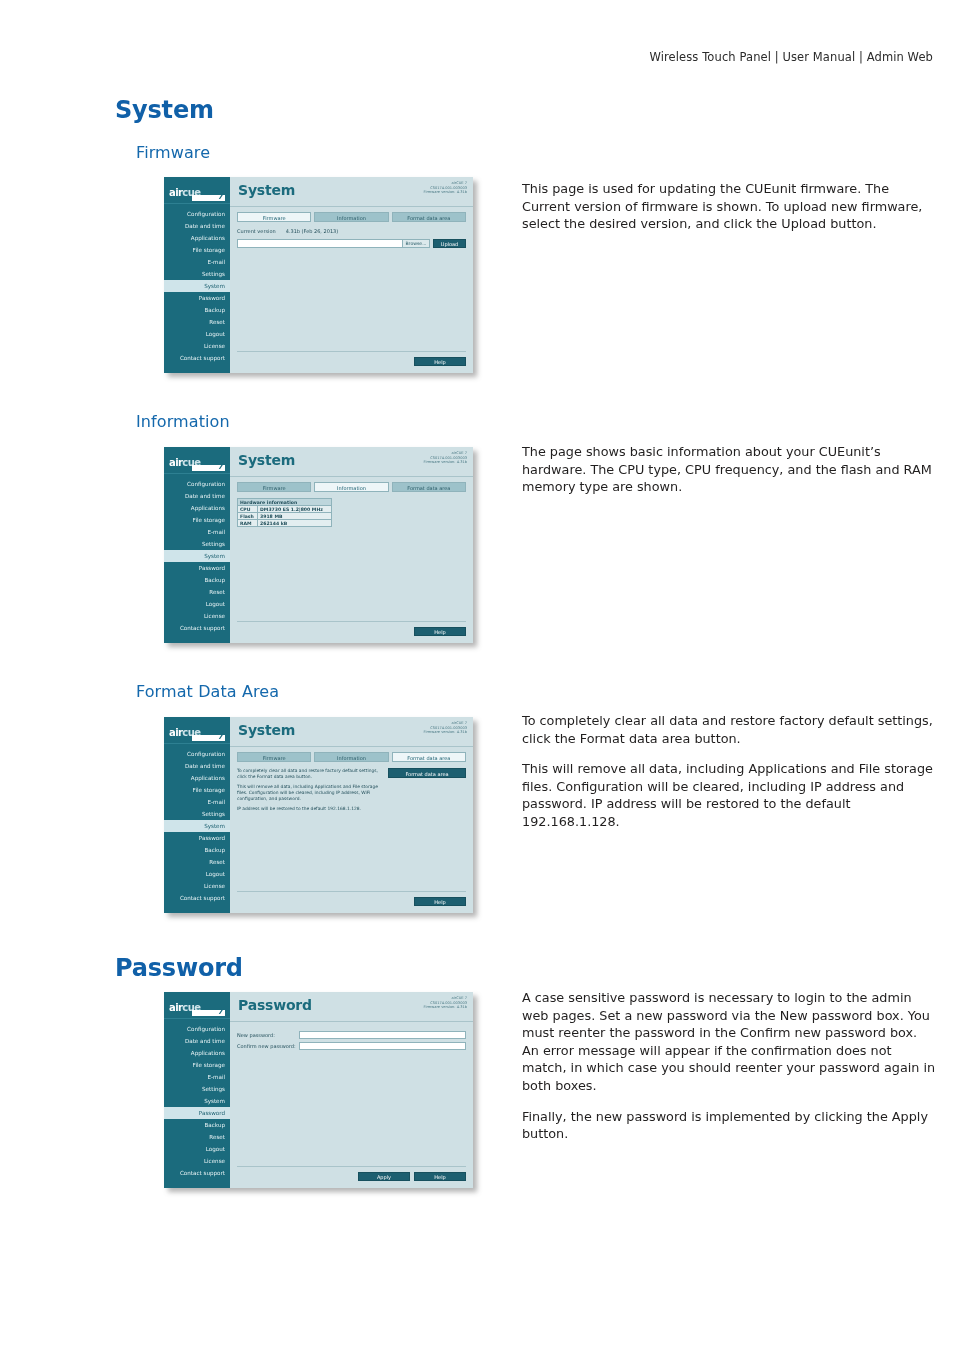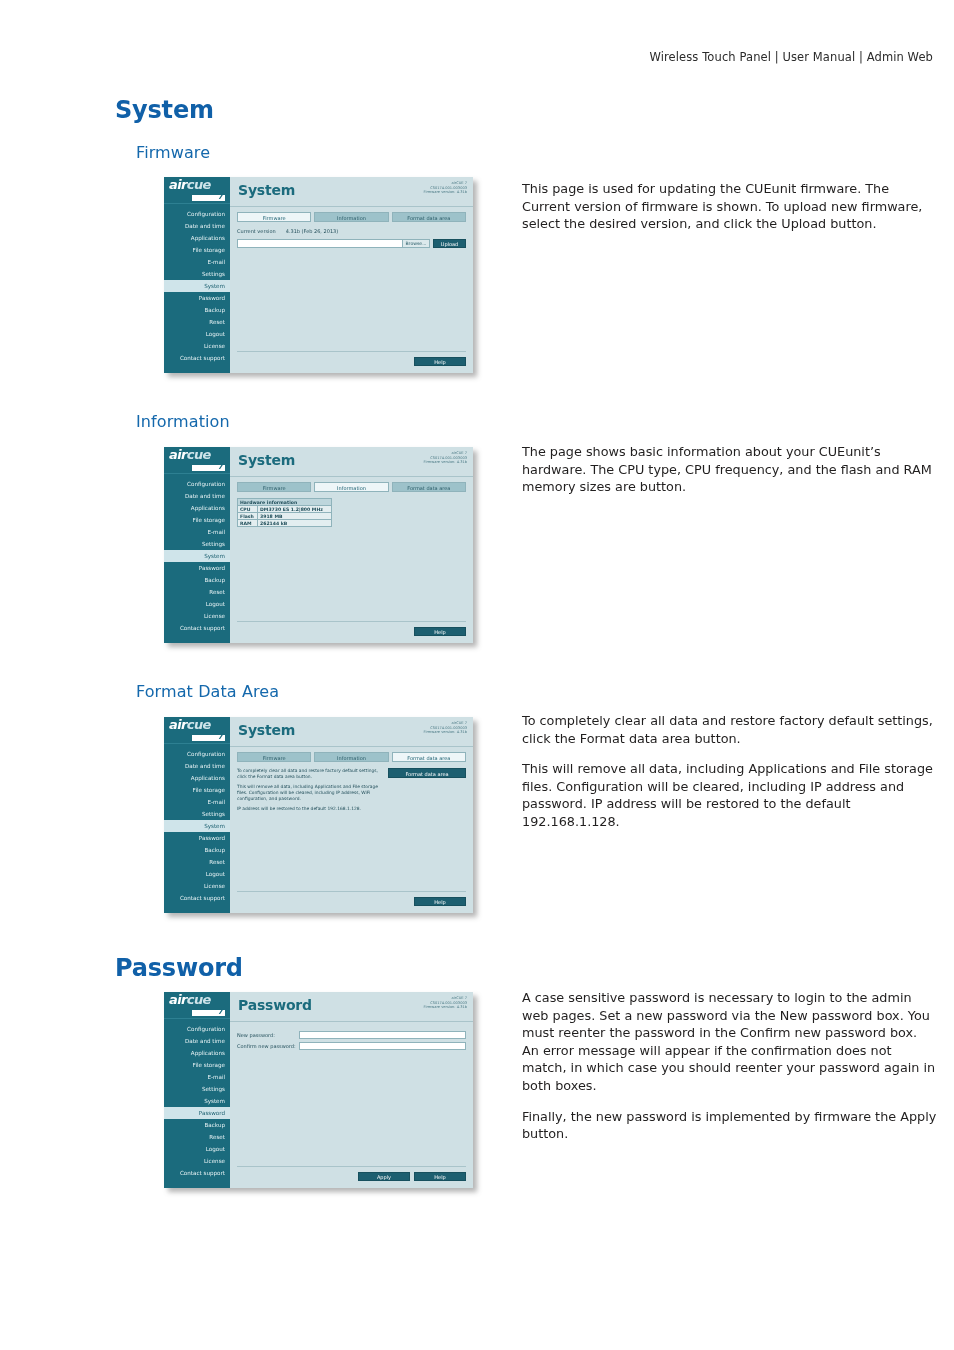--- a/index.html
+++ b/index.html
@@ -107,25 +107,24 @@
   }
 
   .logo {
     height: 27px;
     flex: 0 0 27px;
     position: relative;
     border-bottom: 1px solid #2e8092;
   }
   .logo-text {
     position: absolute;
-    left: 5px; top: 0;
+    left: 5px; top: 10px;
     font-family: "DejaVu Sans", sans-serif;
-    font-size: 13px;
-    font-weight: bold;
-    font-style: italic;
+    font-size: 10px;
+    font-weight: bold;
     color: #ffffff;
     letter-spacing: -0.6px;
   }
   .logo-text .cue-part { color: #cfe4ea; }
   .logo-bar {
     position: absolute;
     left: 28px; top: 18px;
     width: 33px; height: 6px;
     background: #ffffff;
   }
@@ -431,21 +430,21 @@
         <div class="app-foot">
           <div class="btn-dark btn-foot">Help</div>
         </div>
       </div>
     </div>
   </div>
 
   <div class="h2 info">Information</div>
 
   <div class="copy c2">
-    <p>The page shows basic information about your CUEunit’s hardware. The CPU type, CPU frequency, and the flash and RAM memory sizes are button.</p>
+    <p>The page shows basic information about your CUEunit’s hardware. The CPU type, CPU frequency, and the flash and RAM memory type are shown.</p>
   </div>
 
   <div class="shot s2">
     <div class="shot-inner">
       <div class="side">
         <div class="logo">
           <div class="logo-text"><span>air</span><span class="cue-part">cue</span></div>
           <div class="logo-bar"></div>
         </div>
         <div class="nav">
@@ -570,21 +569,21 @@
           <div class="btn-dark btn-foot">Help</div>
         </div>
       </div>
     </div>
   </div>
 
   <div class="h1 pwd">Password</div>
 
   <div class="copy c4">
     <p>A case sensitive password is necessary to login to the admin web pages. Set a new password via the New password box. You must reenter the password in the Confirm new password box. An error message will appear if the confirmation does not match, in which case you should reenter your password again in both boxes.</p>
-    <p>Finally, the new password is implemented by firmware the Apply button.</p>
+    <p>Finally, the new password is implemented by clicking the Apply button.</p>
   </div>
 
   <div class="shot s4">
     <div class="shot-inner">
       <div class="side">
         <div class="logo">
           <div class="logo-text"><span>air</span><span class="cue-part">cue</span></div>
           <div class="logo-bar"></div>
         </div>
         <div class="nav">

